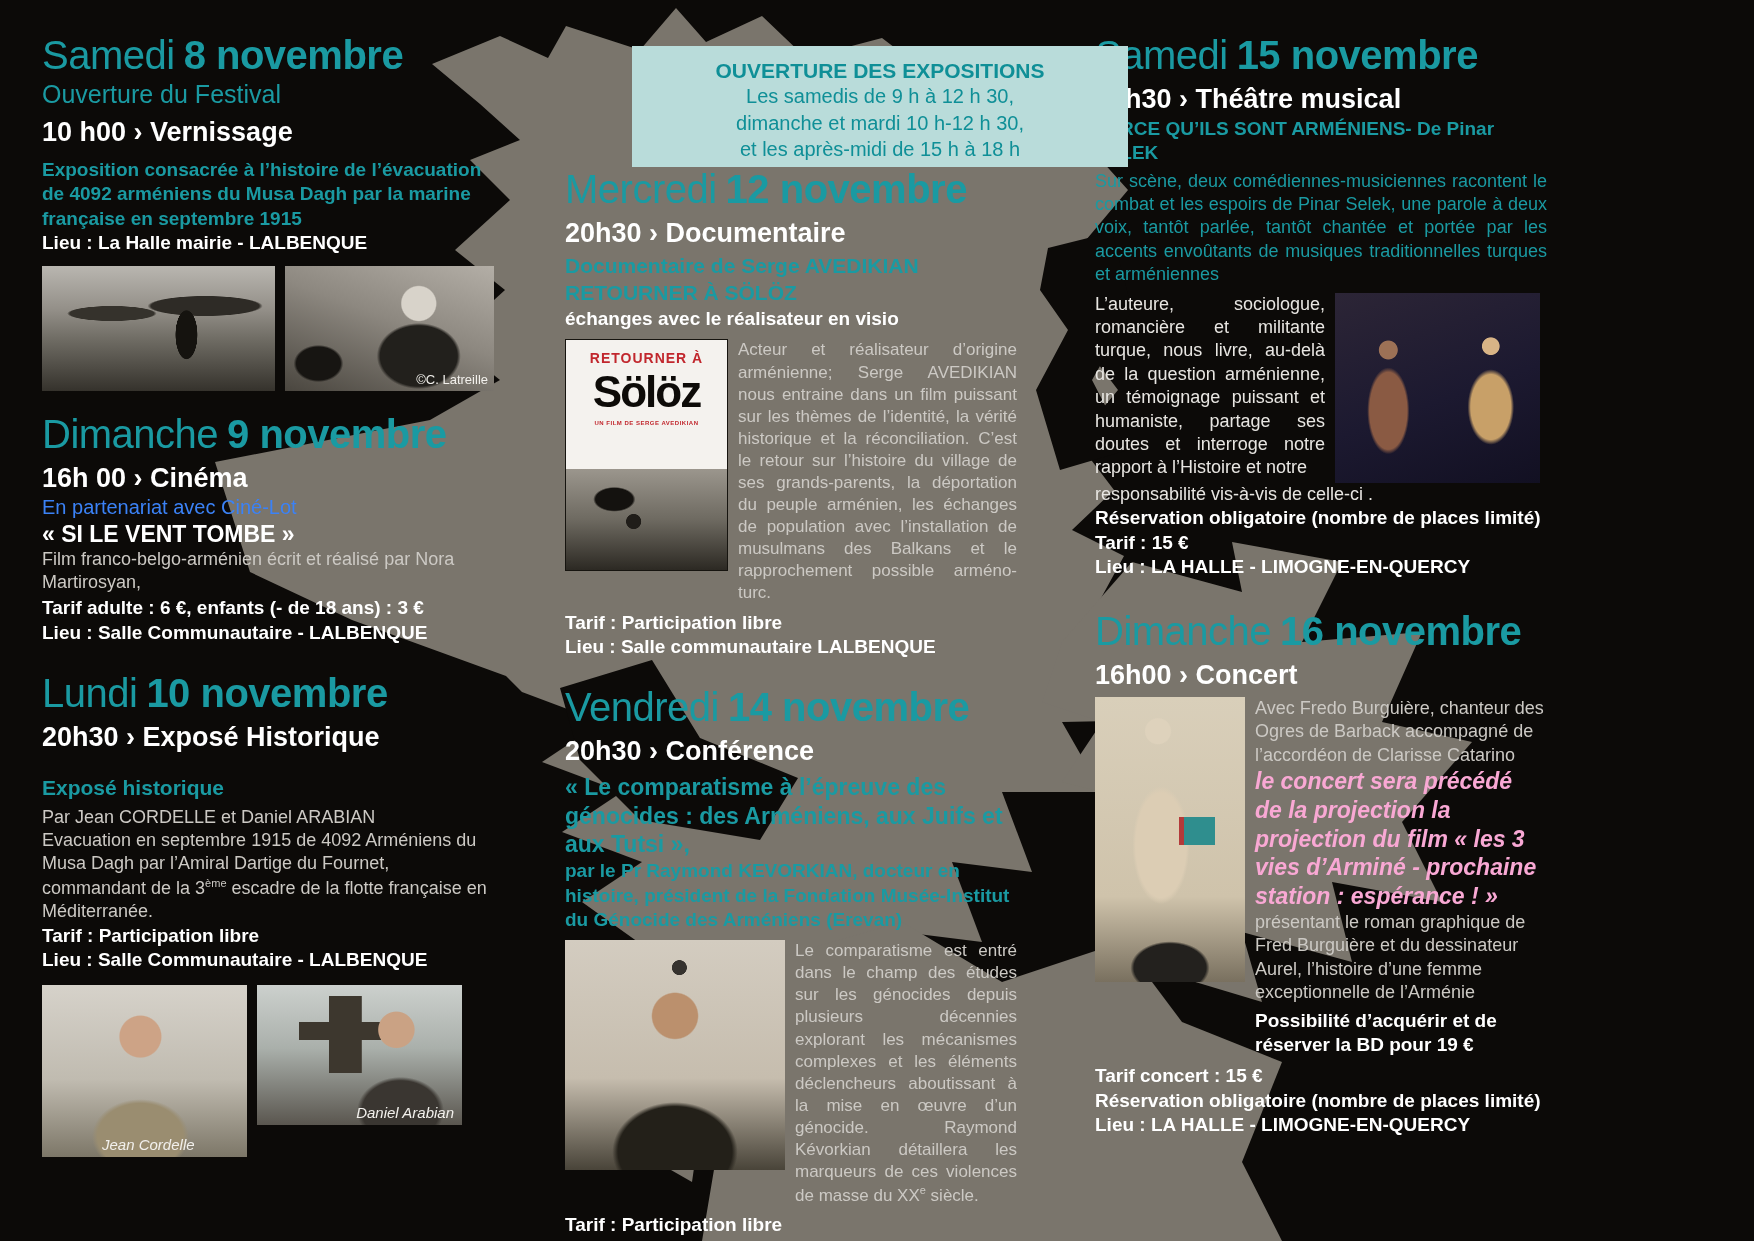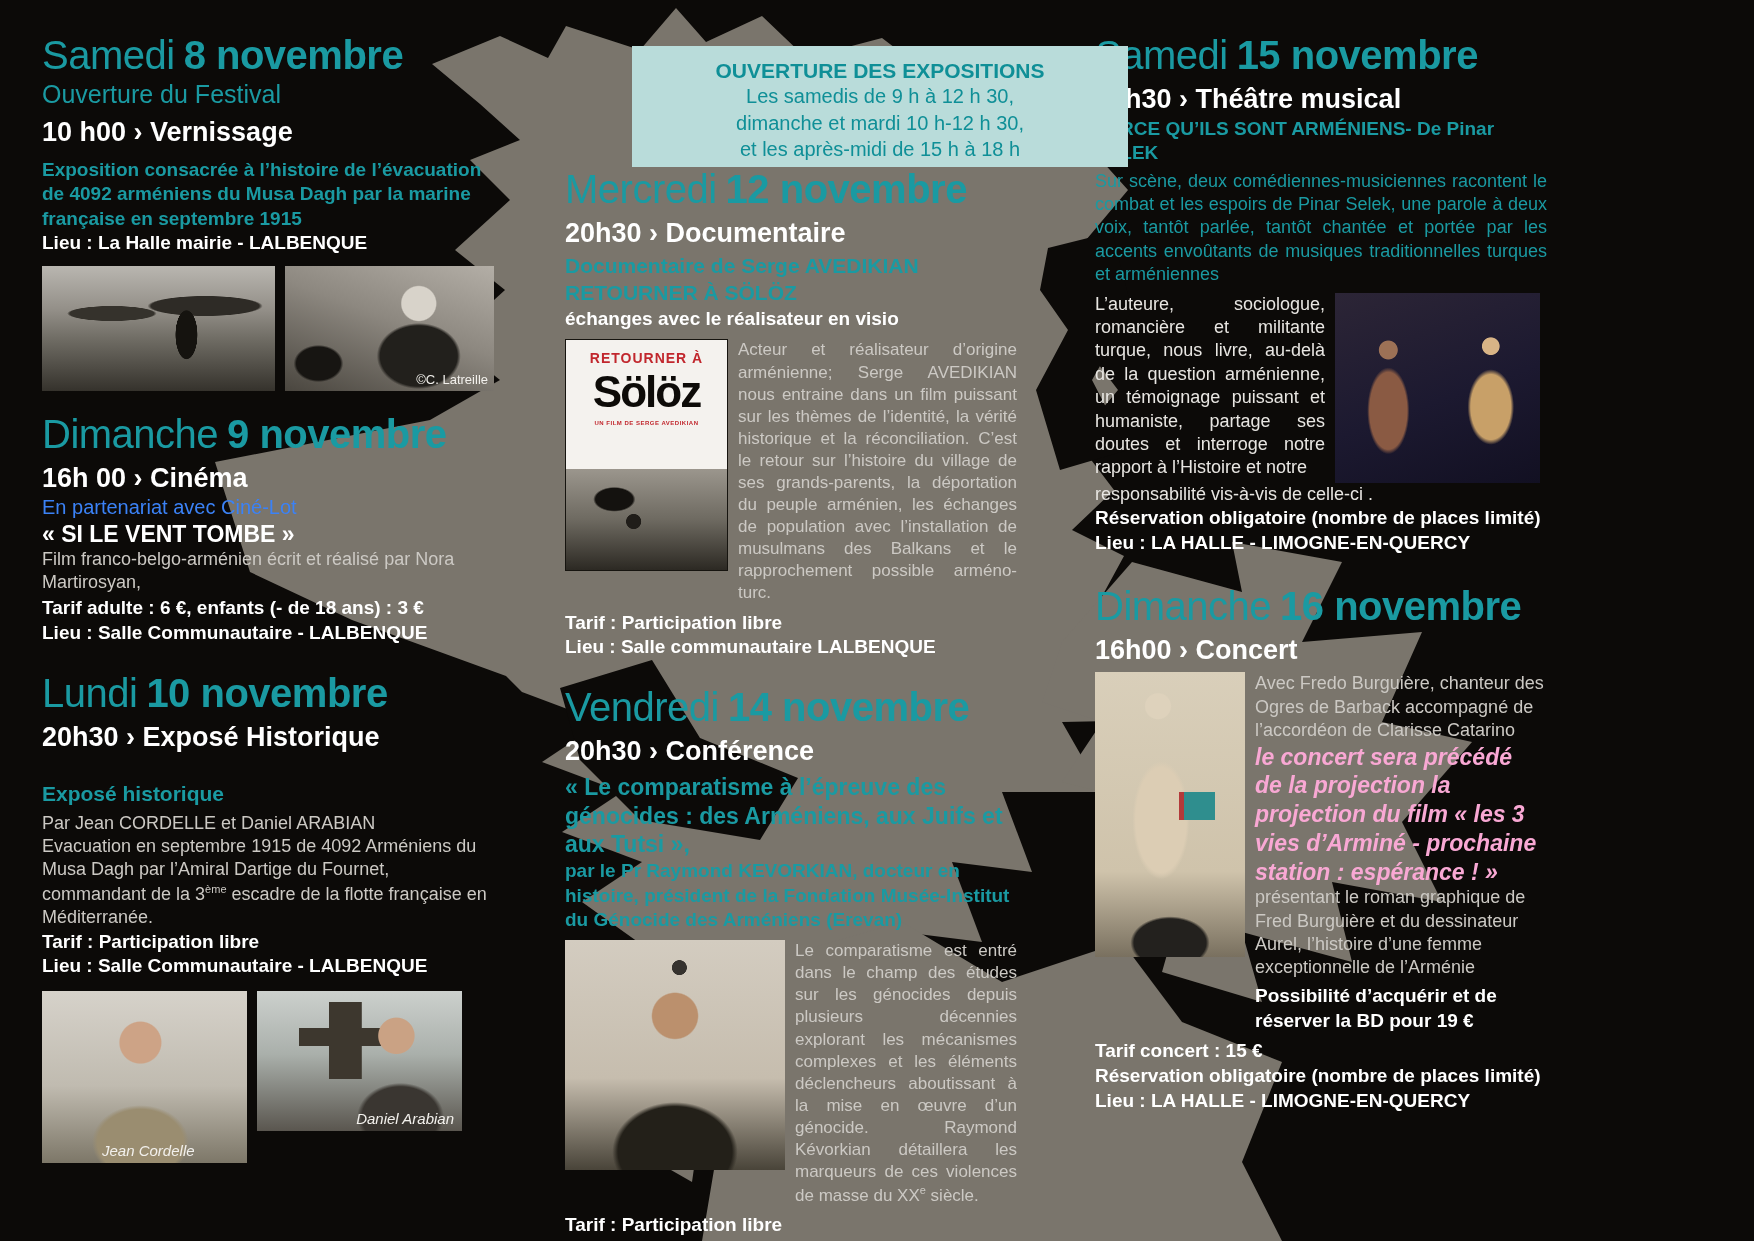--- a/index.html
+++ b/index.html
@@ -83,21 +83,21 @@
   .poster .pcredit{color:#c1272d;font-size:6px;font-weight:700;margin-top:6px;letter-spacing:0.5px;}
 
   .caption{position:absolute;bottom:4px;font-style:italic;font-size:15px;color:#f2f0ec;z-index:2;}
   .credit{position:absolute;right:6px;bottom:4px;font-size:13px;color:#f2f0ec;}
 
   .expo-box{position:absolute;left:632px;top:46px;width:496px;height:121px;z-index:3;
             background:#b9dcda;color:#0f8f97;text-align:center;box-sizing:border-box;padding-top:13px;}
   .expo-box .t{font-weight:700;font-size:21px;}
   .expo-box .l{font-weight:400;font-size:20px;line-height:1.33;}
   .mt2{margin-top:2px;} .mt4{margin-top:4px;} .mt6{margin-top:6px;} .mt8{margin-top:8px;}
-  .mt10{margin-top:10px;} .mt12{margin-top:12px;} .mt14{margin-top:28px;}
+  .mt10{margin-top:10px;} .mt12{margin-top:12px;} .mt14{margin-top:22px;}
   .mt22{margin-top:22px;} .mt26{margin-top:26px;} .mt30{margin-top:30px;}
 </style>
 </head>
 <body>
 
 <div class="page">
 
   <svg class="bgmap" width="1754" height="1241" viewBox="0 0 1754 1241">
     <polygon fill="#7a756c" points="432,64 500,36 548,58 566,26 640,50 676,8 706,42 762,16 806,58 882,38 932,76 1012,58 1034,94 1102,68 1124,110 1092,150 1128,190 1086,240 1122,290 1080,340 1118,390 1076,440 1114,490 1072,530 1124,556 1100,600 1150,640 1100,680 1160,720 1062,722 1102,792 1002,792 1032,872 952,862 982,942 902,932 922,1012 842,1002 862,1082 782,1062 792,1142 702,1112 692,1182 622,1142 602,1062 662,1042 602,982 652,952 582,902 642,862 562,832 622,792 542,762 602,722 522,692 506,676 352,620 250,572 215,462 430,420 500,380 450,340 505,290 455,250 510,200 470,160 520,140 480,104"></polygon>
     <polygon fill="#7a756c" points="762,962 902,922 1002,982 1122,942 1182,1022 1282,1062 1242,1162 1282,1241 702,1241 722,1122"></polygon>
@@ -197,20 +197,21 @@
     </div>
     <div class="session">20h30 › Théâtre musical</div>
     <div class="tealbold mt2">PARCE QU’ILS SONT ARMÉNIENS- De Pinar SELEK</div>
     <div class="teal-just">Sur scène, deux comédiennes-musiciennes racontent le combat et les espoirs de Pinar Selek, une parole à deux voix, tantôt parlée, tantôt chantée et portée par les accents envoûtants de musiques traditionnelles turques et arméniennes</div>
     <div class="row mt6">
       <div class="gray-just" style="width:230px;font-size:18px;color:#e8e6e2;">L’auteure, sociologue, romancière et militante turque, nous livre, au-delà de la question arménienne, un témoignage puissant et humaniste, partage ses doutes et interroge notre rapport à l’Histoire et notre</div>
       <div class="ph ph-theatre" style="width:205px;height:190px;"></div>
     </div>
     <div class="gray" style="color:#e8e6e2;">responsabilité vis-à-vis de celle-ci .</div>
     <div class="info">Réservation obligatoire (nombre de places limité)</div>
+    <div class="info">Tarif : 15 €</div>
     <div class="info">Lieu : LA HALLE - LIMOGNE-EN-QUERCY</div>
 
     <div class="dayline mt30">
       <span class="dn">Dimanche</span><span class="dt">16 novembre</span>
     </div>
     <div class="session">16h00 › Concert</div>
     <div class="row mt6">
       <div class="ph ph-concert" style="width:150px;height:285px;"></div>
       <div style="width:290px;">
         <div class="gray">Avec Fredo Burguière, chanteur des Ogres de Barback accompagné de l’accordéon de Clarisse Catarino</div>

